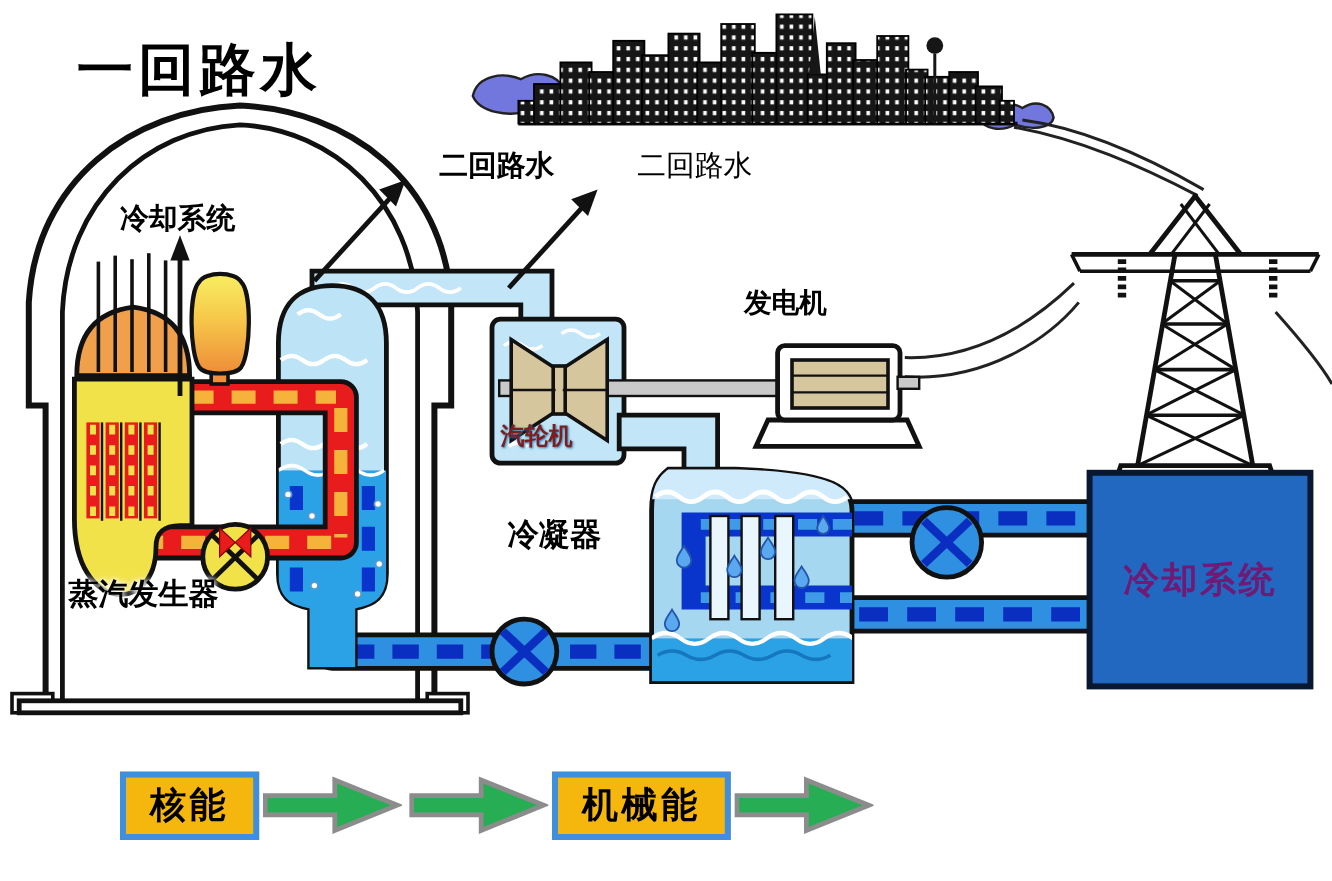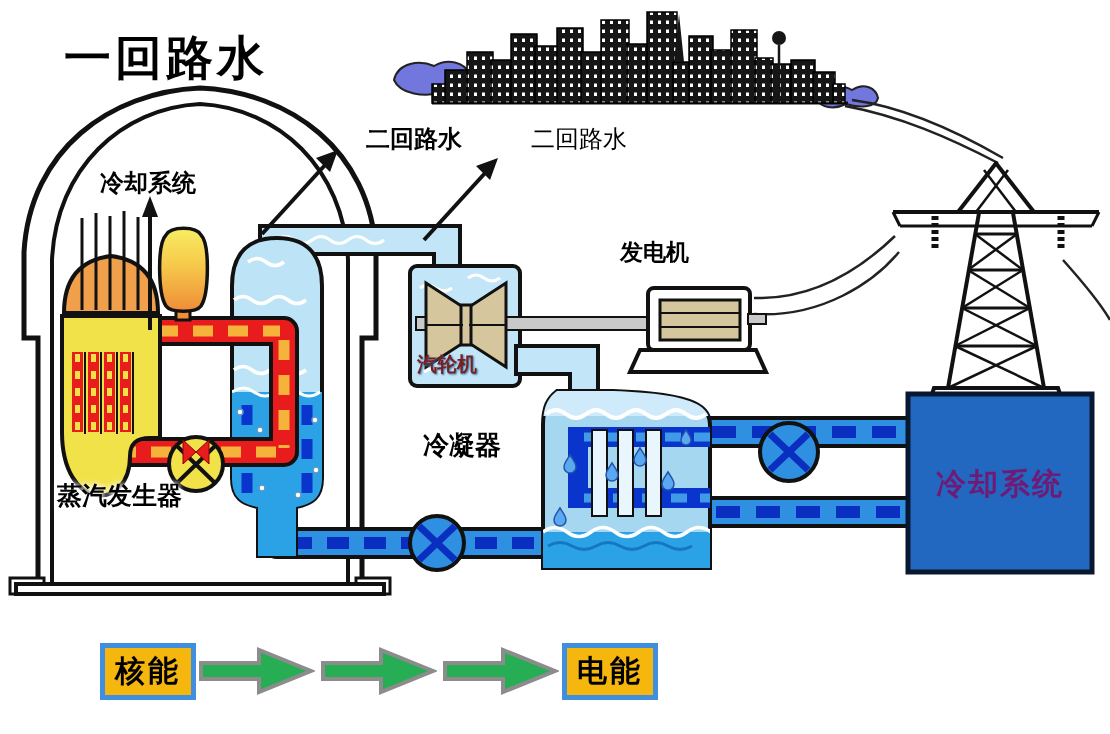--- a/index.html
+++ b/index.html
@@ -15,21 +15,21 @@
   .lbl-turbine{left:417px;top:353px;font-size:20px;font-weight:700;color:#7f1d1d;
                text-shadow:1px 1px 2px #2a7ab0;}
   .lbl-condenser{left:423px;top:431px;font-size:26px;font-weight:600;}
   .lbl-vessel{left:57px;top:482px;font-size:25px;font-weight:600;
               text-shadow:0 0 4px #ffffff,0 0 6px #ffffff;}
   .lbl-cooling{left:908px;top:394px;width:184px;height:178px;display:flex;
                align-items:center;justify-content:center;font-size:30px;font-weight:700;
                color:#701a75;letter-spacing:2px;}
   .energy-row{position:absolute;left:100px;top:640px;width:876px;height:62px;
               display:flex;align-items:center;}
-  .energy-box{border:5px solid #3f8fde;background:#f5b60e;padding:3px 10px;
+  .energy-box{border:5px solid #3f8fde;background:#f5b60e;padding:3px 20px;
               font-size:30px;font-weight:800;letter-spacing:3px;flex:0 0 auto;}
   .energy-arrow{flex:0 0 auto;margin:0 3px;display:block;}
 </style>
 </head>
 <body>
 
 <div class="stage">
 
   <svg class="diagram-svg" width="1110" height="734" viewBox="0 0 1110 734">
     <defs>
@@ -304,19 +304,19 @@
   <div class="lbl lbl-cooling">冷却系统</div>
 
   <div class="energy-row">
     <div class="energy-box">核能</div>
     <svg class="energy-arrow" width="116" height="52" viewBox="0 0 116 52">
       <polygon points="2,18 60,18 60,5 112,26 60,47 60,34 2,34" fill="#27ae54" stroke="#8c8c8c" stroke-width="4"></polygon>
     </svg>
     <svg class="energy-arrow" width="116" height="52" viewBox="0 0 116 52">
       <polygon points="2,18 60,18 60,5 112,26 60,47 60,34 2,34" fill="#27ae54" stroke="#8c8c8c" stroke-width="4"></polygon>
     </svg>
+    <div class="energy-box">机械能</div>
     <svg class="energy-arrow" width="116" height="52" viewBox="0 0 116 52">
       <polygon points="2,18 60,18 60,5 112,26 60,47 60,34 2,34" fill="#27ae54" stroke="#8c8c8c" stroke-width="4"></polygon>
     </svg>
-    <div class="energy-box">电能</div>
   </div>
 
 </div>
 
 </body></html>

